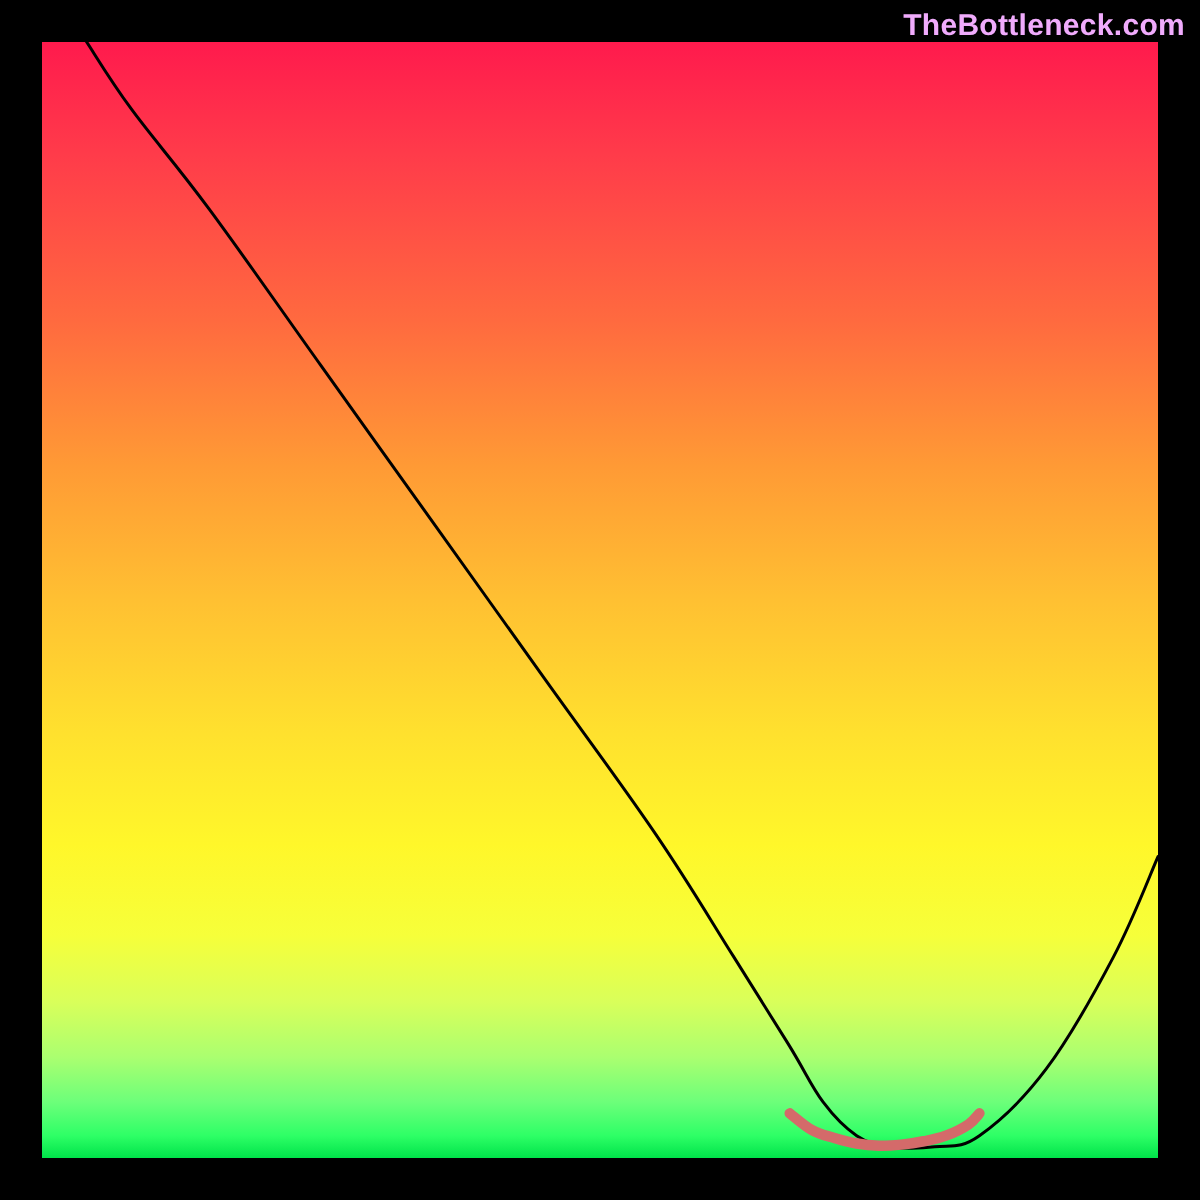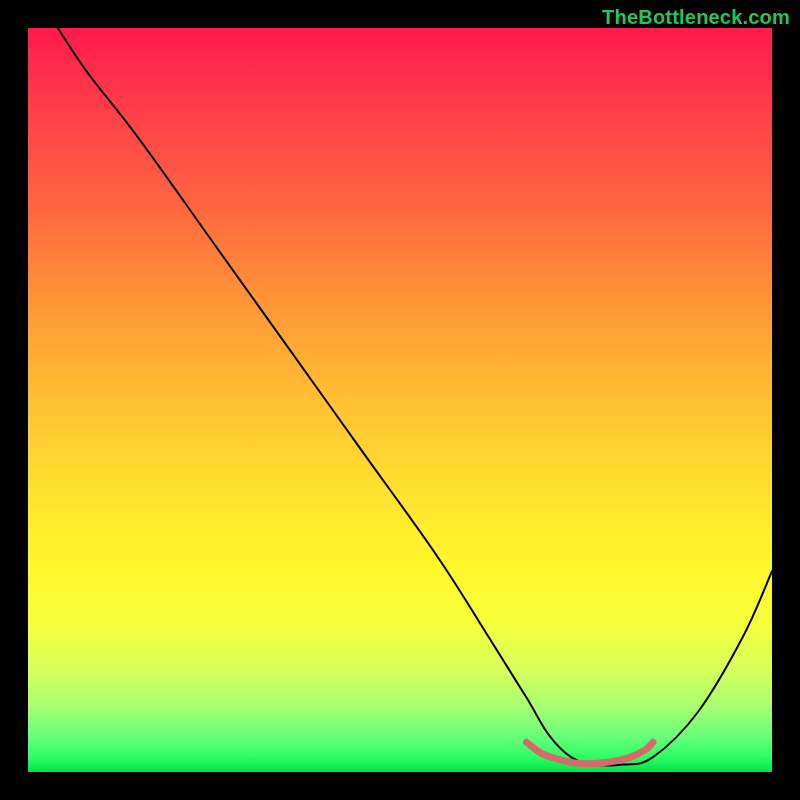--- a/index.html
+++ b/index.html
@@ -42,21 +42,21 @@
     position: absolute;
     left: 0;
     top: 0;
     width: 744px;
     height: 744px;
   }
   .watermark {
     position: absolute;
     top: 6px;
     right: 10px;
-    color: #22c55e;
+    color: #f0abfc;
     font-size: 20px;
     font-weight: 600;
     letter-spacing: 0.2px;
   }
 </style>
 </head>
 <body>
 
 <div class="frame">
 

